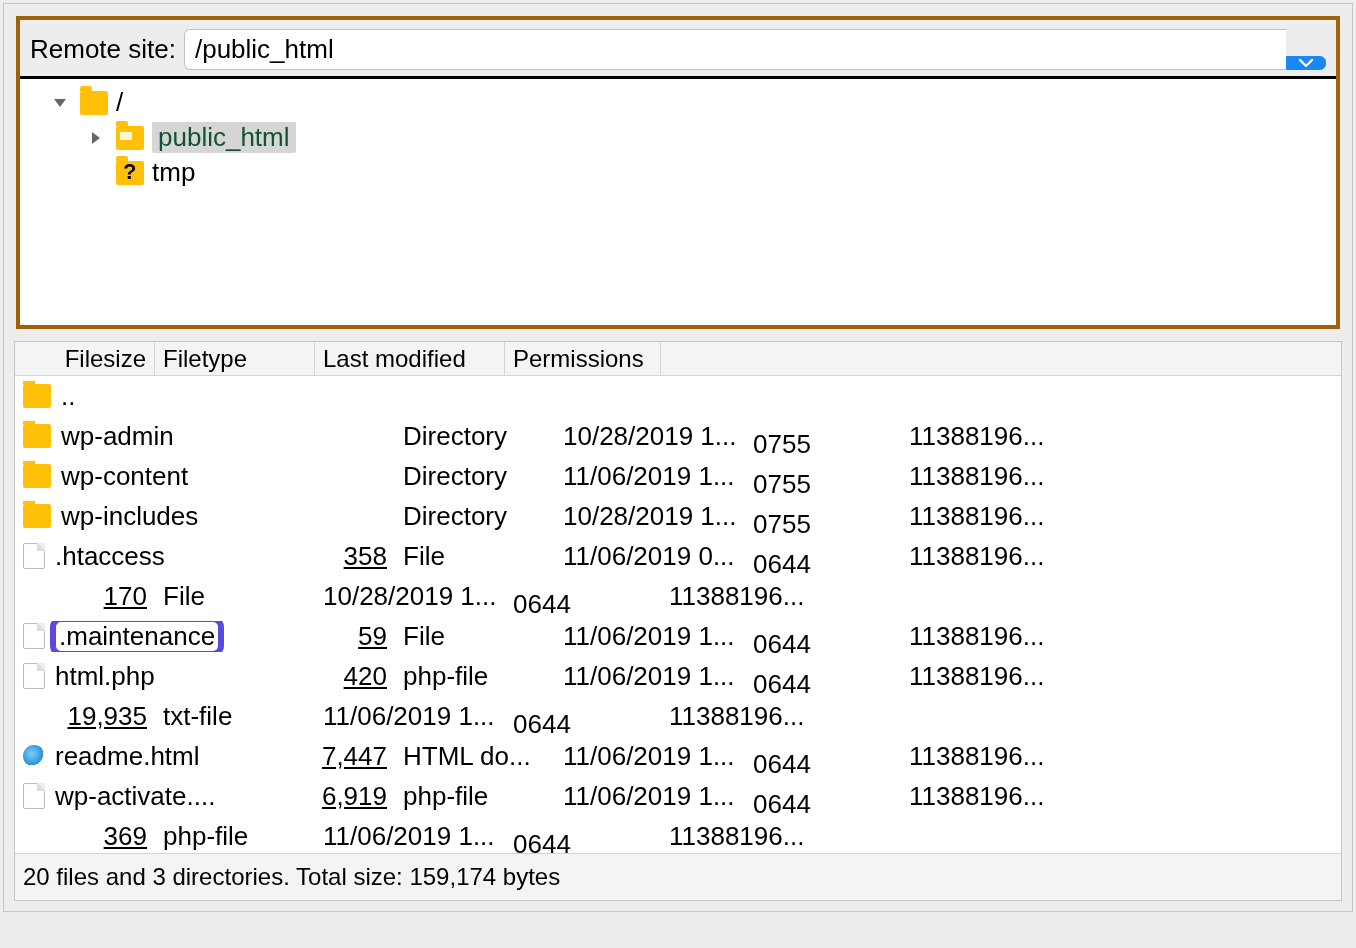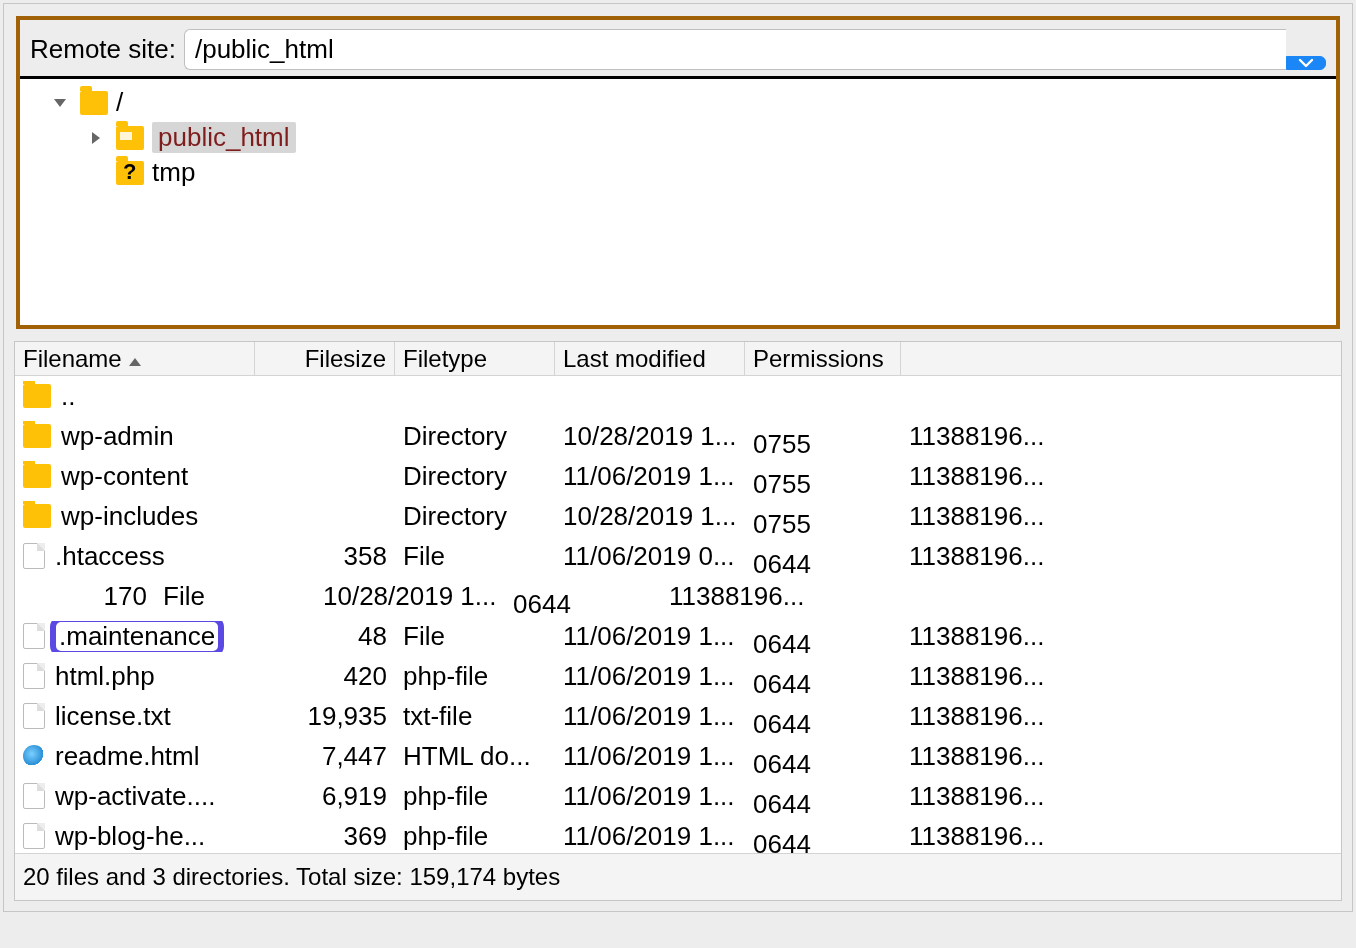--- a/index.html
+++ b/index.html
@@ -83,21 +83,21 @@
   .tree-toggle {
     width: 24px;
     display: flex;
     align-items: center;
     justify-content: center;
     cursor: pointer;
   }
   .tree-toggle.spacer { cursor: default; }
   .tree-label.selected {
     background: #d6d6d6;
-    color: #7f1d1d;
+    color: #14532d;
     padding: 0 6px;
     border-radius: 2px;
   }
   
   .list-panel {
     border: 1px solid #c6c6c6;
     margin: 0 10px 10px 10px;
     background: #fff;
     display: flex;
     flex-direction: column;
@@ -140,21 +140,21 @@
     height: 40px;
     padding: 0;
   }
   .row .cell {
     padding: 0 8px;
     overflow: hidden;
     white-space: nowrap;
     text-overflow: clip;
   }
   .row .cell.name { width: 240px; display:flex; align-items:center; gap:10px; }
-  .row .cell.size { width: 140px; text-align: right; }
+  .row .cell.size { width: 140px; text-align: right; text-decoration: underline; }
   .row .cell.type { width: 160px; }
   .row .cell.mod  { width: 190px; }
   .row .cell.perm { width: 156px; margin-top: 16px; }
   .row .cell.own  { width: 160px; }
   .row.highlight .cell.name .name-text {
     outline: 6px solid #5a4ae3;
     outline-offset: -1px;
     border-radius: 6px;
     padding: 0 4px;
   }
@@ -263,28 +263,20 @@
       <div class="tree-row depth1">
         <span class="tree-toggle spacer"></span>
         <span class="icon folder question"></span>
         <span class="tree-label">tmp</span>
       </div>
     </div>
   </div>
 
   <div class="list-panel">
     <div class="headers">
-      <div class="col c-name">
-        <span>Filename</span>
-        <span class="sort-caret">
-          <svg width="14" height="10" viewBox="0 0 14 10">
-              <polygon points="7,1 13,9 1,9" fill="#666"></polygon>
-            </svg>
-        </span>
-      </div>
       <div class="col c-size">
           <span>Filesize</span>
         </div>
       <div class="col c-type">
           <span>Filetype</span>
         </div>
       <div class="col c-mod">
           <span>Last modified</span>
         </div>
       <div class="col c-perm">
@@ -352,42 +344,38 @@
           <div class="cell type">File</div>
           <div class="cell mod">10/28/2019 1...</div>
           <div class="cell perm">0644</div>
           <div class="cell own">11388196...</div>
         </div>
         <div class="row highlight">
           <div class="cell name">
             <span class="icon file"></span>
             <span class="name-text">.maintenance</span>
           </div>
-          <div class="cell size">48</div>
+          <div class="cell size">59</div>
           <div class="cell type">File</div>
           <div class="cell mod">11/06/2019 1...</div>
           <div class="cell perm">0644</div>
           <div class="cell own">11388196...</div>
         </div>
         <div class="row">
           <div class="cell name">
             <span class="icon file"></span>
             <span class="name-text">html.php</span>
           </div>
           <div class="cell size">420</div>
           <div class="cell type">php-file</div>
           <div class="cell mod">11/06/2019 1...</div>
           <div class="cell perm">0644</div>
           <div class="cell own">11388196...</div>
         </div>
         <div class="row">
-          <div class="cell name">
-            <span class="icon file"></span>
-            <span class="name-text">license.txt</span>
-          </div>
           <div class="cell size">19,935</div>
           <div class="cell type">txt-file</div>
           <div class="cell mod">11/06/2019 1...</div>
           <div class="cell perm">0644</div>
           <div class="cell own">11388196...</div>
         </div>
         <div class="row">
           <div class="cell name">
             <span class="icon html"></span>
             <span class="name-text">readme.html</span>
@@ -403,24 +391,20 @@
             <span class="icon file"></span>
             <span class="name-text">wp-activate....</span>
           </div>
           <div class="cell size">6,919</div>
           <div class="cell type">php-file</div>
           <div class="cell mod">11/06/2019 1...</div>
           <div class="cell perm">0644</div>
           <div class="cell own">11388196...</div>
         </div>
         <div class="row">
-          <div class="cell name">
-            <span class="icon file"></span>
-            <span class="name-text">wp-blog-he...</span>
-          </div>
           <div class="cell size">369</div>
           <div class="cell type">php-file</div>
           <div class="cell mod">11/06/2019 1...</div>
           <div class="cell perm">0644</div>
           <div class="cell own">11388196...</div>
         </div>
         <div class="row">
           <div class="cell name">
             <span class="icon file"></span>
             <span class="name-text">wp-commen...</span>

